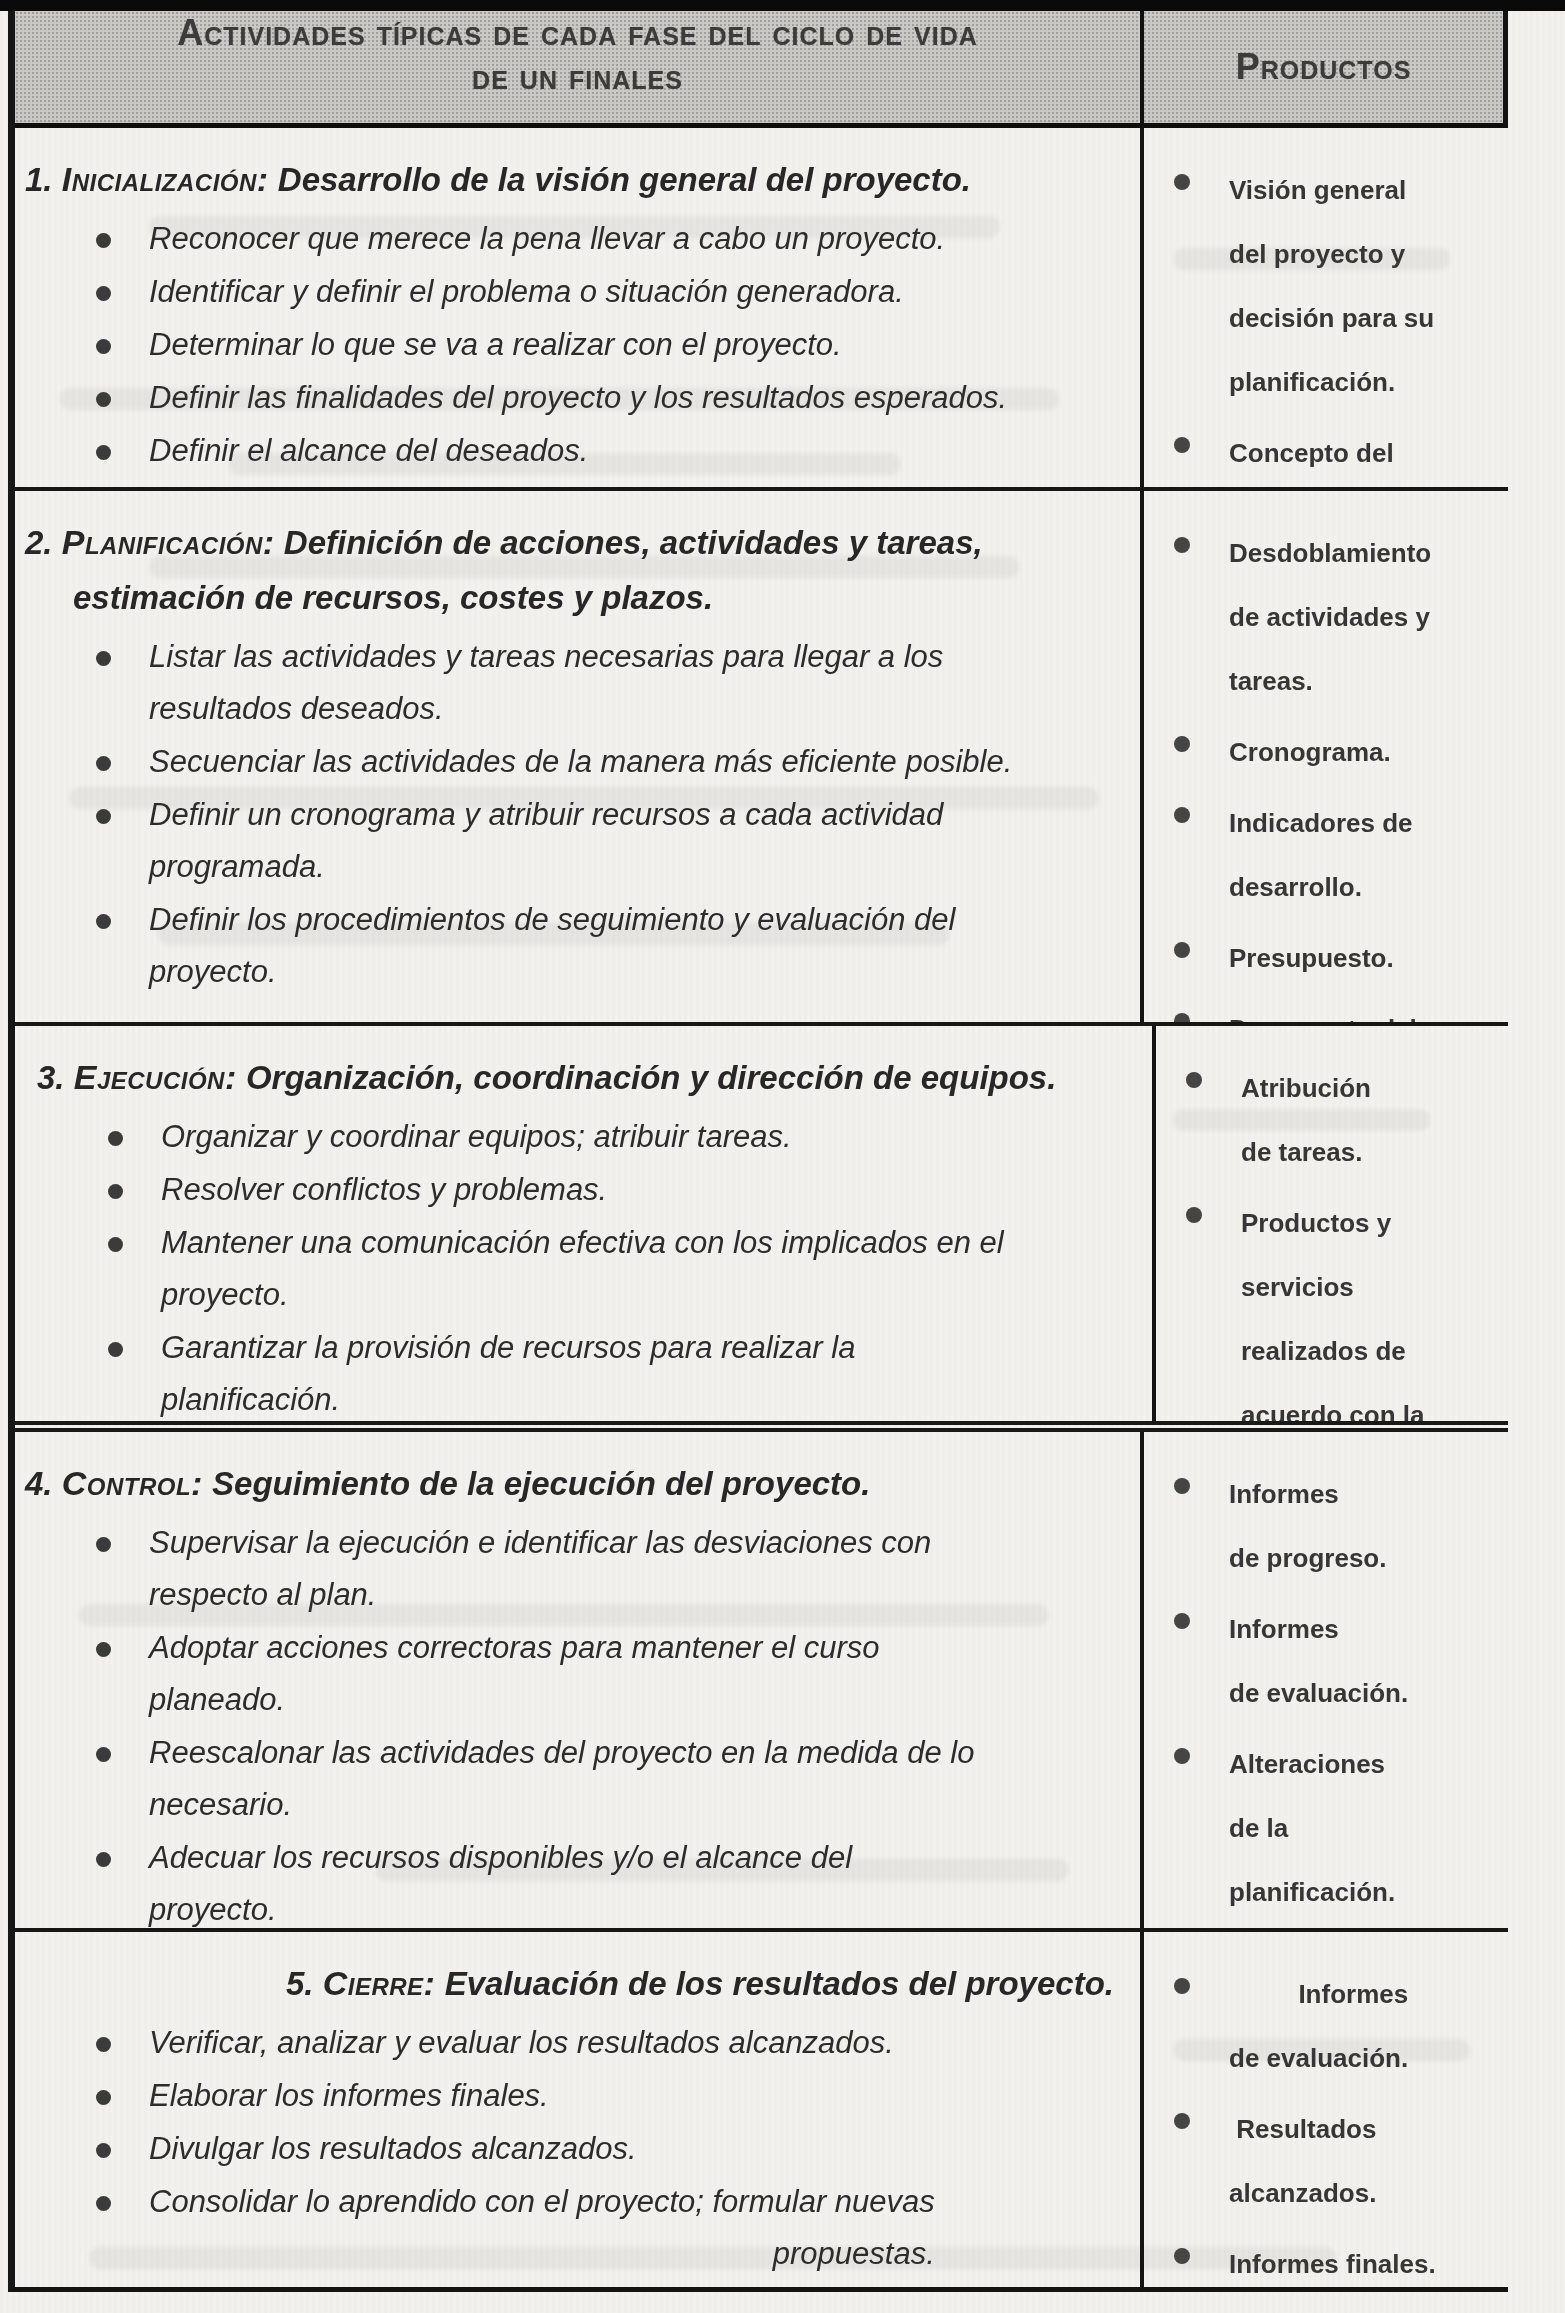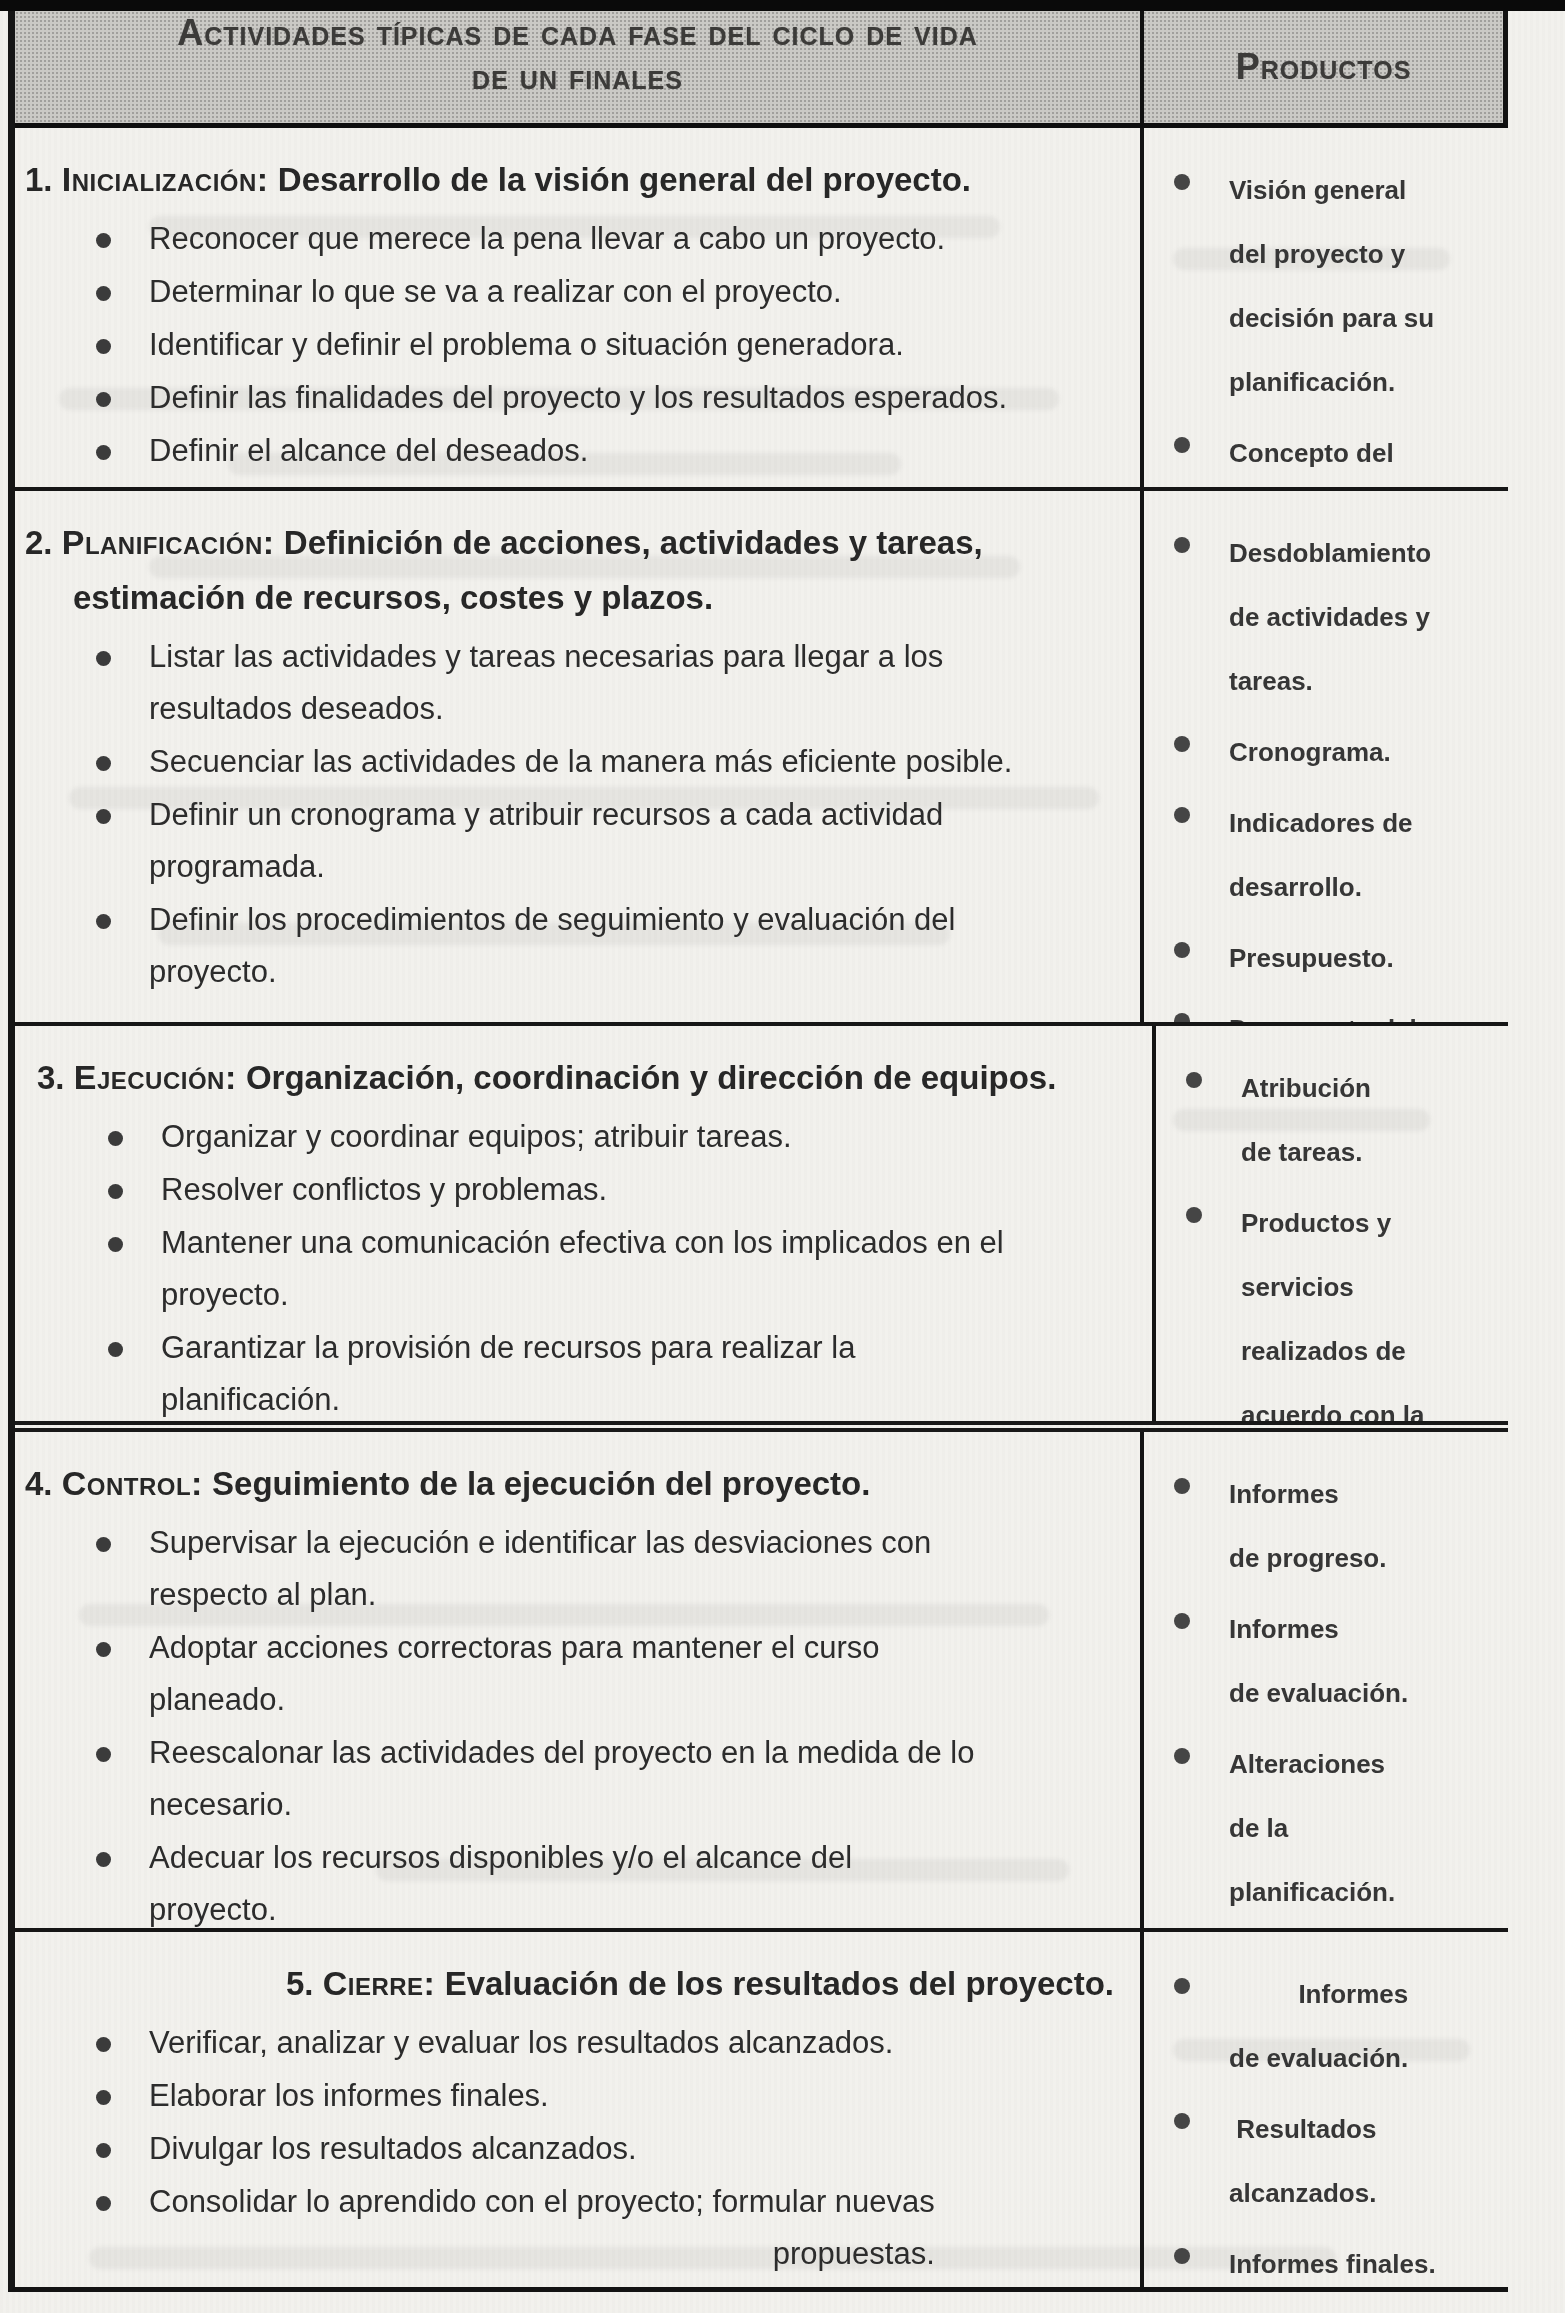--- a/index.html
+++ b/index.html
@@ -56,20 +56,21 @@
   }
   .r0{height:363px}
   .r1{height:535px}
   .r2{height:406px;border-bottom:11px double #191919;padding-left:12px;}
   .r3{height:500px}
   .r4{height:356px;border-bottom:none;text-align:right;}
   .cell-left{
     width:1129px;box-sizing:border-box;
     border-right:4px solid #141414;
     padding:24px 26px 0 10px;
+    font-style:italic;
   }
   .cell-right{
     flex:1;box-sizing:border-box;
     padding:30px 8px 0 22px;
   }
   .sec-head{
     margin:0 0 6px 0;
     padding-left:48px;text-indent:-48px;
     font-weight:700;font-size:33px;line-height:55px;color:#272727;
   }
@@ -136,25 +137,25 @@
         <span class="sec-phase">Inicialización:</span>
         <span class="sec-desc">Desarrollo de la visión general del proyecto.</span>
       </p>
       <div class="ul acts">
             <div class="li">
               <span class="dot"></span>
               <span class="txt">Reconocer que merece la pena llevar a cabo un proyecto.</span>
             </div>
             <div class="li">
               <span class="dot"></span>
+              <span class="txt">Identificar y definir el problema o situación generadora.</span>
+            </div>
+            <div class="li">
+              <span class="dot"></span>
               <span class="txt">Determinar lo que se va a realizar con el proyecto.</span>
-            </div>
-            <div class="li">
-              <span class="dot"></span>
-              <span class="txt">Identificar y definir el problema o situación generadora.</span>
             </div>
             <div class="li">
               <span class="dot"></span>
               <span class="txt">Definir las finalidades del proyecto y los resultados esperados.</span>
             </div>
             <div class="li">
               <span class="dot"></span>
               <span class="txt">Definir el alcance del deseados.</span>
             </div>
           </div>

